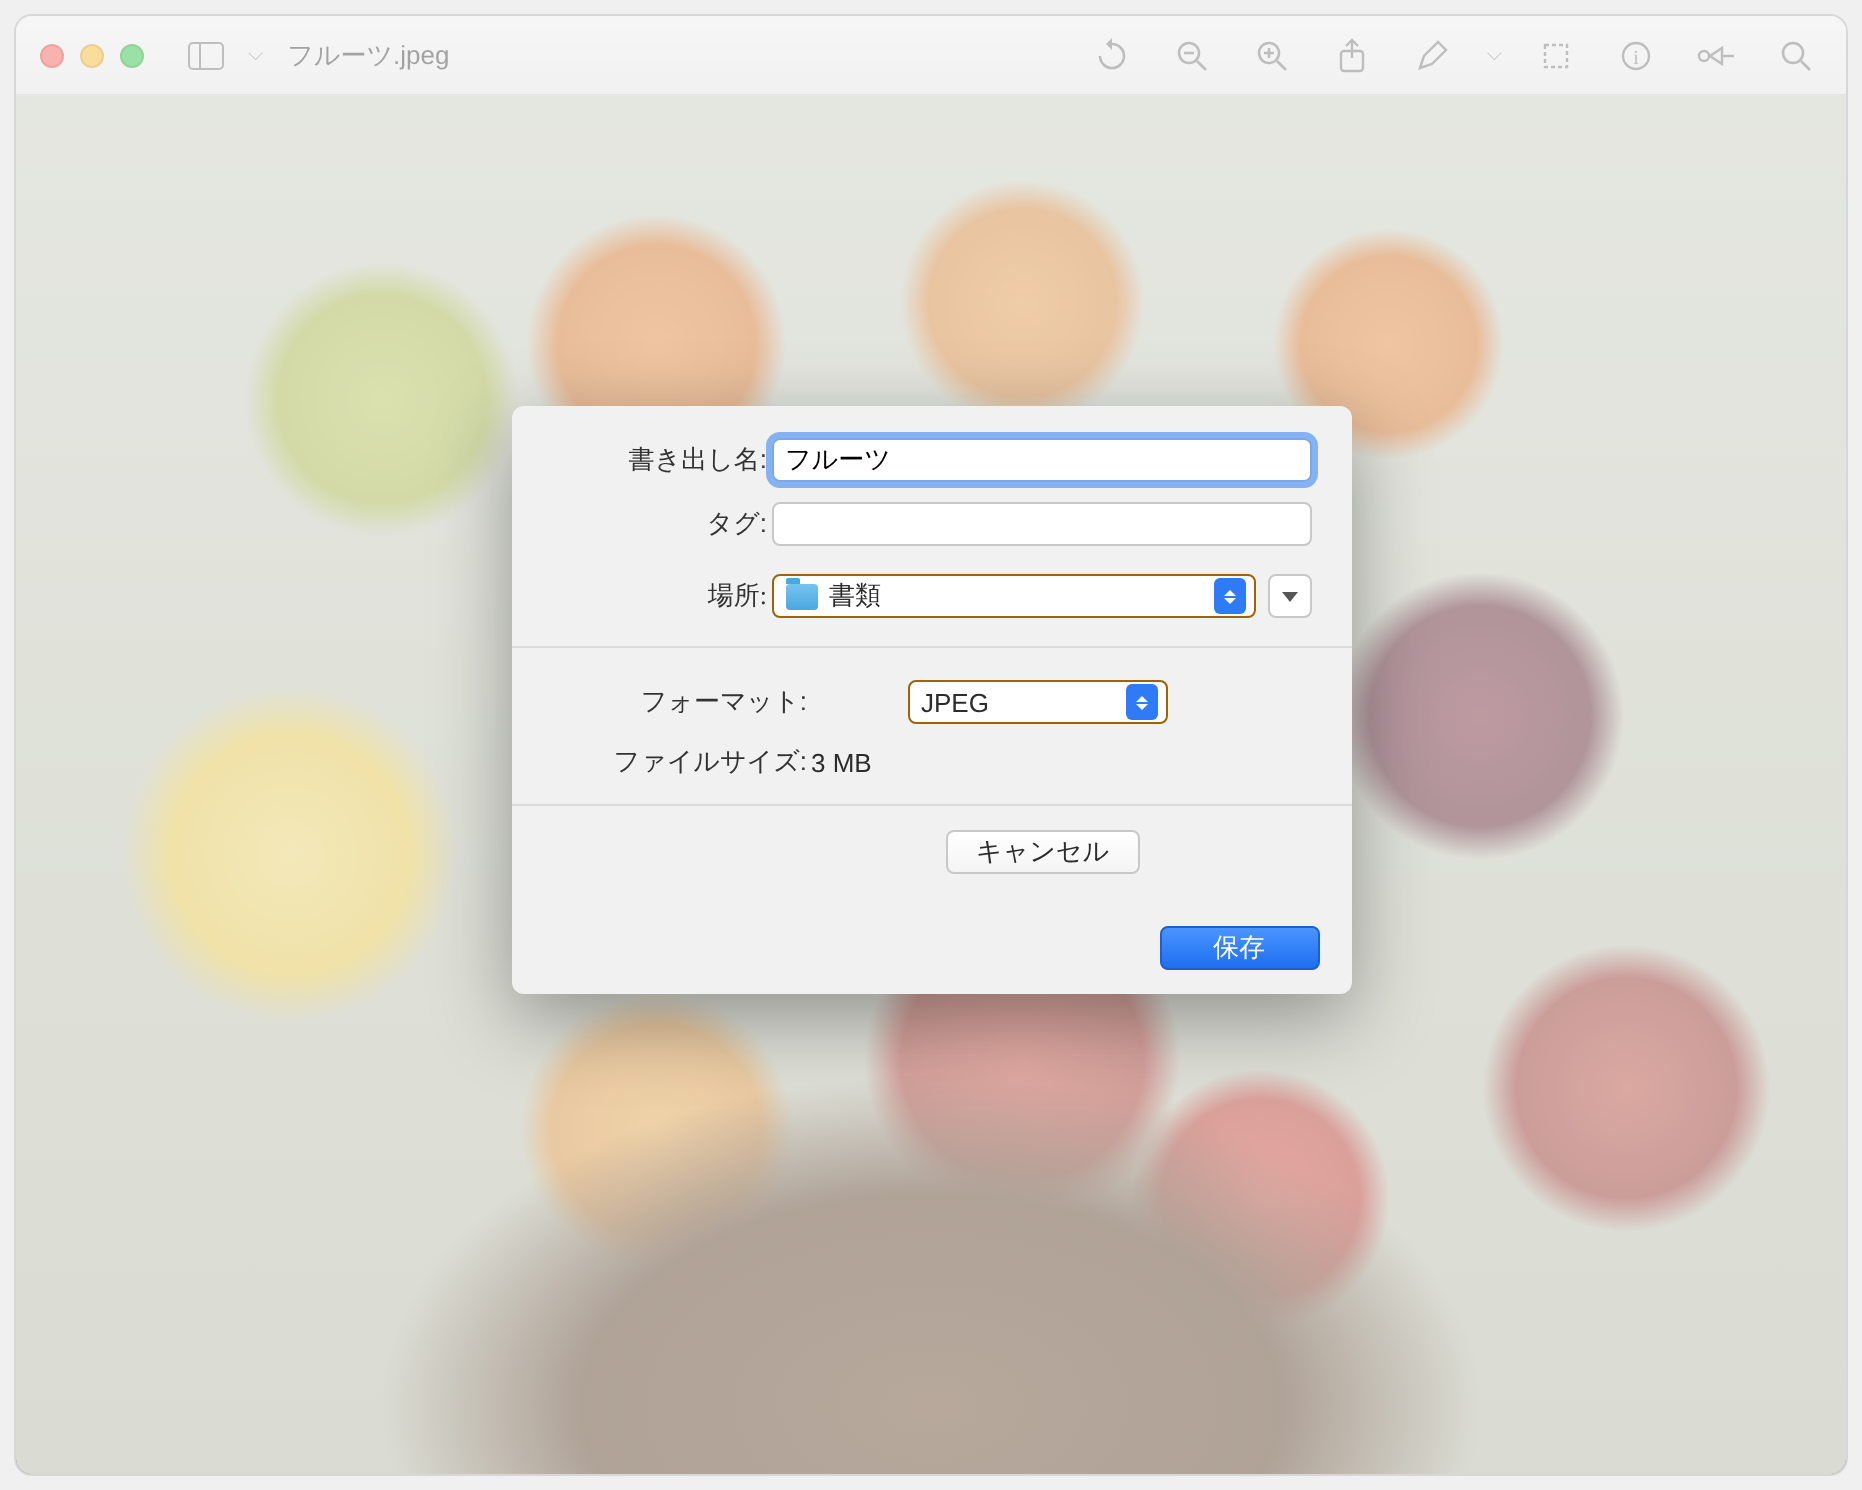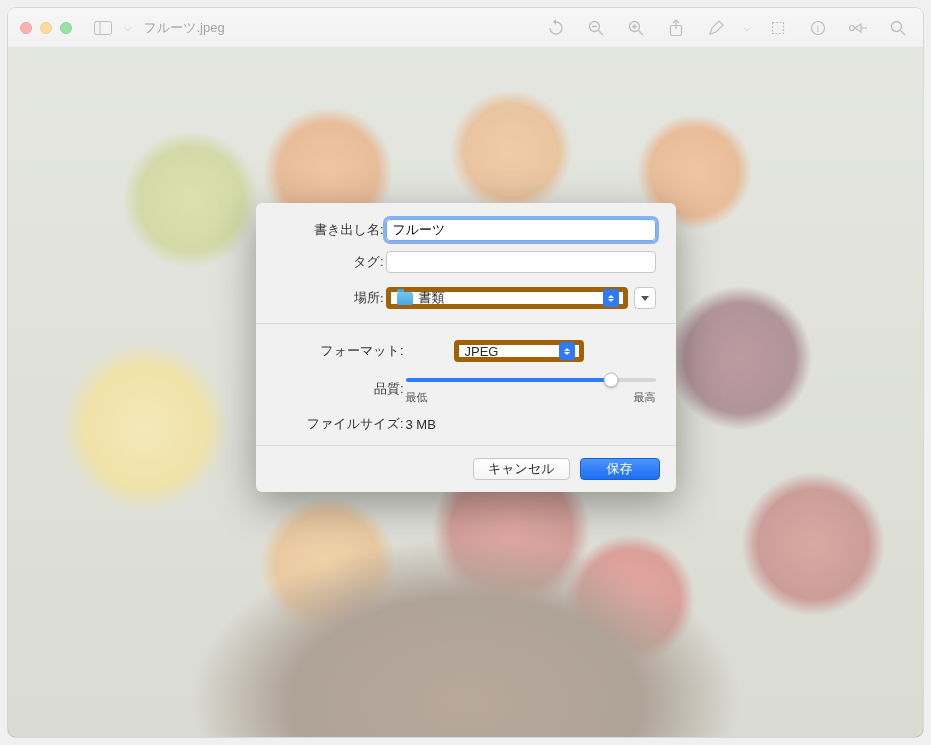--- a/index.html
+++ b/index.html
@@ -128,21 +128,21 @@
   }
   input.text.focused {
     outline: 3px solid rgba(0,103,244,0.45);
     outline-offset: 0px;
     border-color:#7aa8e6;
   }
   .select {
     flex:1;
     height:22px;
     background:#fff;
-    border:5px solid #a16207;
+    border:1px solid #a16207;
     border-radius:4px;
     display:flex;
     align-items:center;
     padding:0 4px 0 6px;
     gap:6px;
     position:relative;
   }
   .select .arrows {
     margin-left:auto;
     width:16px; height:18px;
@@ -221,20 +221,21 @@
     background:linear-gradient(#fff,#f4f4f4);
     font-size:13px;
     display:flex;align-items:center;justify-content:center;
     padding:0 14px;
     cursor:pointer;
   }
   .btn.primary {
     background:linear-gradient(#4a95ff,#1e6ef0);
     border-color:#1e5fd0;
     color:#fff;
+    margin-top:48px;
   }
   svg { display:block; }
 </style>
 </head>
 <body>
 
 <div class="window">
   <div class="titlebar">
     <div class="traffic">
       <div class="dot red"></div>
@@ -357,35 +358,20 @@
         <div class="field" style="max-width:178px;padding-left:48px;">
           <div class="select">
             <span>JPEG</span>
             <span class="arrows">
                 <span class="up"></span>
                 <span class="down"></span>
               </span>
           </div>
         </div>
       </div>
-      <div class="row">
-        <div class="lbl" style="width:128px;">品質:</div>
-        <div class="slider-wrap">
-          <div class="slider">
-            <div class="track">
-                <div class="fill" id="quality-fill" style="width: 82%;"></div>
-              </div>
-            <div class="thumb" id="quality-thumb" style="left: 82%;"></div>
-          </div>
-          <div class="slider-labels">
-            <span>最低</span>
-            <span>最高</span>
-          </div>
-        </div>
-      </div>
       <div class="row" style="margin-bottom:0;">
         <div class="lbl" style="width:128px;">ファイルサイズ:</div>
         <div>3 MB</div>
       </div>
     </div>
     <hr>
     <div class="footer">
       <div class="btn">キャンセル</div>
       <div class="btn primary">保存</div>
     </div>

